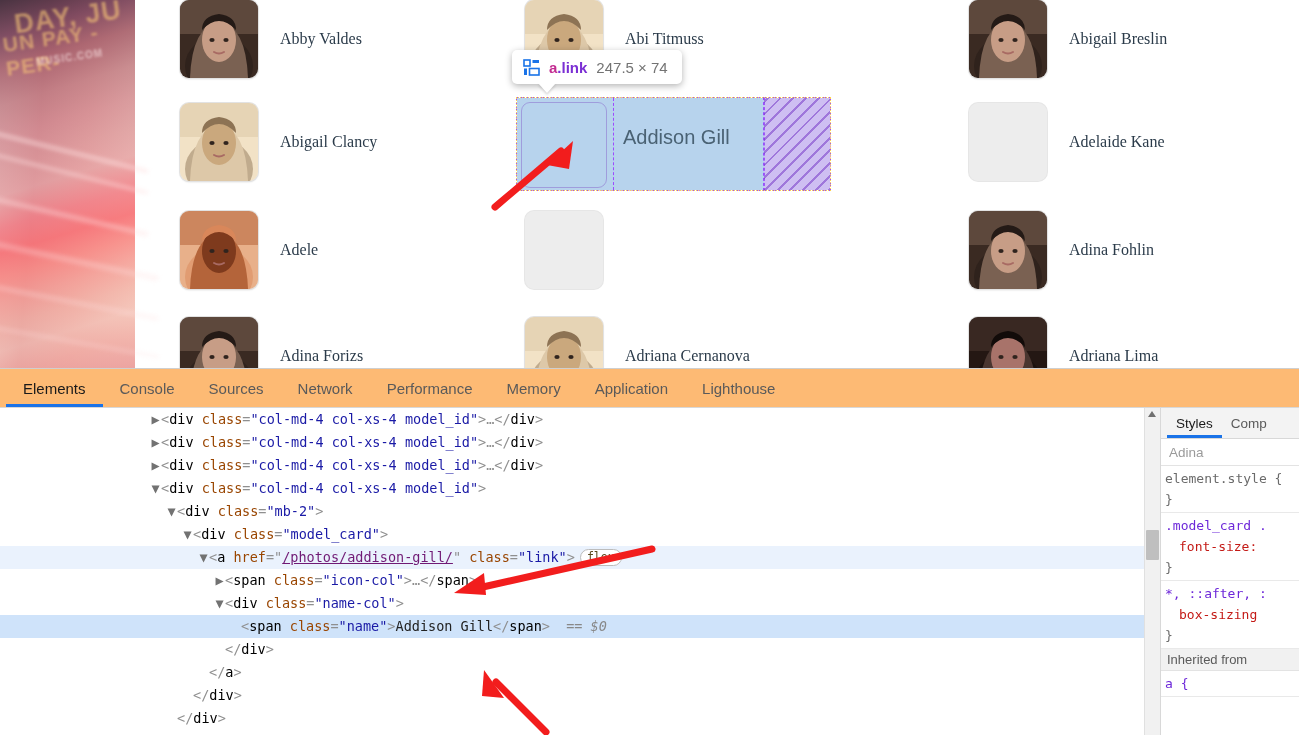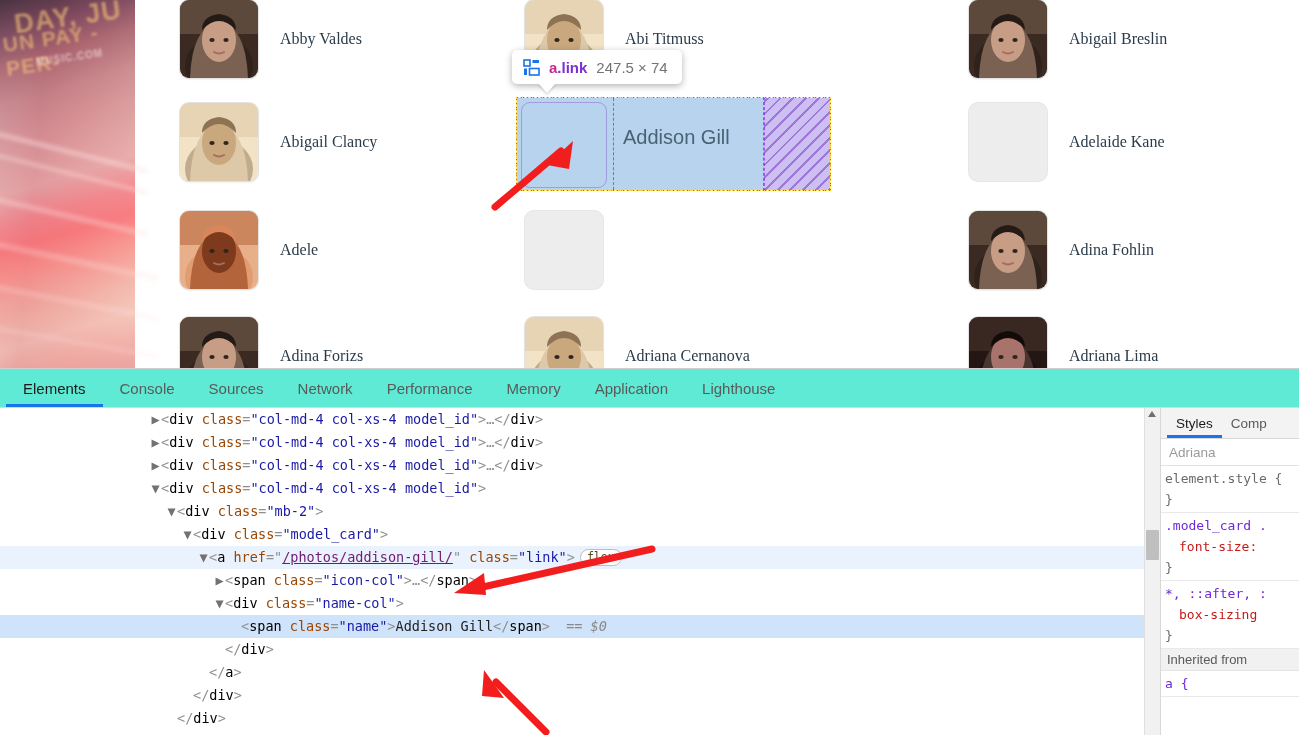--- a/index.html
+++ b/index.html
@@ -81,21 +81,21 @@
     border-top:10px solid #fff;filter:drop-shadow(0 2px 1px rgba(0,0,0,.15));}
   .tip-tag{color:#c32c91;font-weight:bold;}
   .tip-cls{color:#7b2fd4;font-weight:bold;}
   .tip-dim{color:#737373;}
 
   .arrow{position:absolute;pointer-events:none;}
 
   
   #devtools{position:absolute;left:0;top:368px;width:1299px;height:367px;background:#fff;
     border-top:1px solid #cfcfcf;font-family:"Liberation Sans",sans-serif;}
-  #dt-tabs{height:38px;background:#5eead4;border-bottom:1px solid #d8d8d8;
+  #dt-tabs{height:38px;background:#fdba74;border-bottom:1px solid #d8d8d8;
     display:flex;align-items:stretch;padding-left:6px;}
   .dt-tab{display:flex;align-items:center;padding:0 17px;font-size:15px;color:#5a5a5a;
     cursor:default;position:relative;}
   .dt-tab.active{color:#1a1a1a;}
   .dt-tab.active:after{content:"";position:absolute;left:0;right:0;bottom:0;height:3px;background:#1a73e8;}
 
   #dt-body{display:flex;height:329px;}
   #dom-pane{position:relative;flex:none;width:1160px;background:#fff;overflow:hidden;
     font-family:"DejaVu Sans Mono",monospace;font-size:13.5px;line-height:23px;}
   .node{white-space:pre;padding-left:0;height:23px;display:block;}
@@ -382,21 +382,21 @@
         <path d="M76 66 L26 16" stroke="#f21d1d" stroke-width="7" stroke-linecap="round"></path>
         <path d="M14 4 L34 32 L12 30 Z" fill="#f21d1d"></path>
       </svg>
     </div>
 
     <div id="styles-pane">
       <div id="st-tabs">
           <div class="st-tab active">Styles</div>
           <div class="st-tab">Comp</div>
         </div>
-      <div id="st-filter">Adriana</div>
+      <div id="st-filter">Adina</div>
       <div id="st-rules">
           <div class="st-rule"><div class="st-sel">element.style {</div><div class="st-sel">}</div></div>
           <div class="st-rule"><div class="st-sel dark">.model_card .</div><div class="st-prop">font-size:</div><div class="st-sel">}</div></div>
           <div class="st-rule"><div class="st-sel dark">*, ::after, :</div><div class="st-prop">box-sizing</div><div class="st-sel">}</div></div>
           <div class="st-inh">Inherited from</div>
           <div class="st-rule"><div class="st-sel dark">a {</div></div>
         </div>
     </div>
 
   </div>

